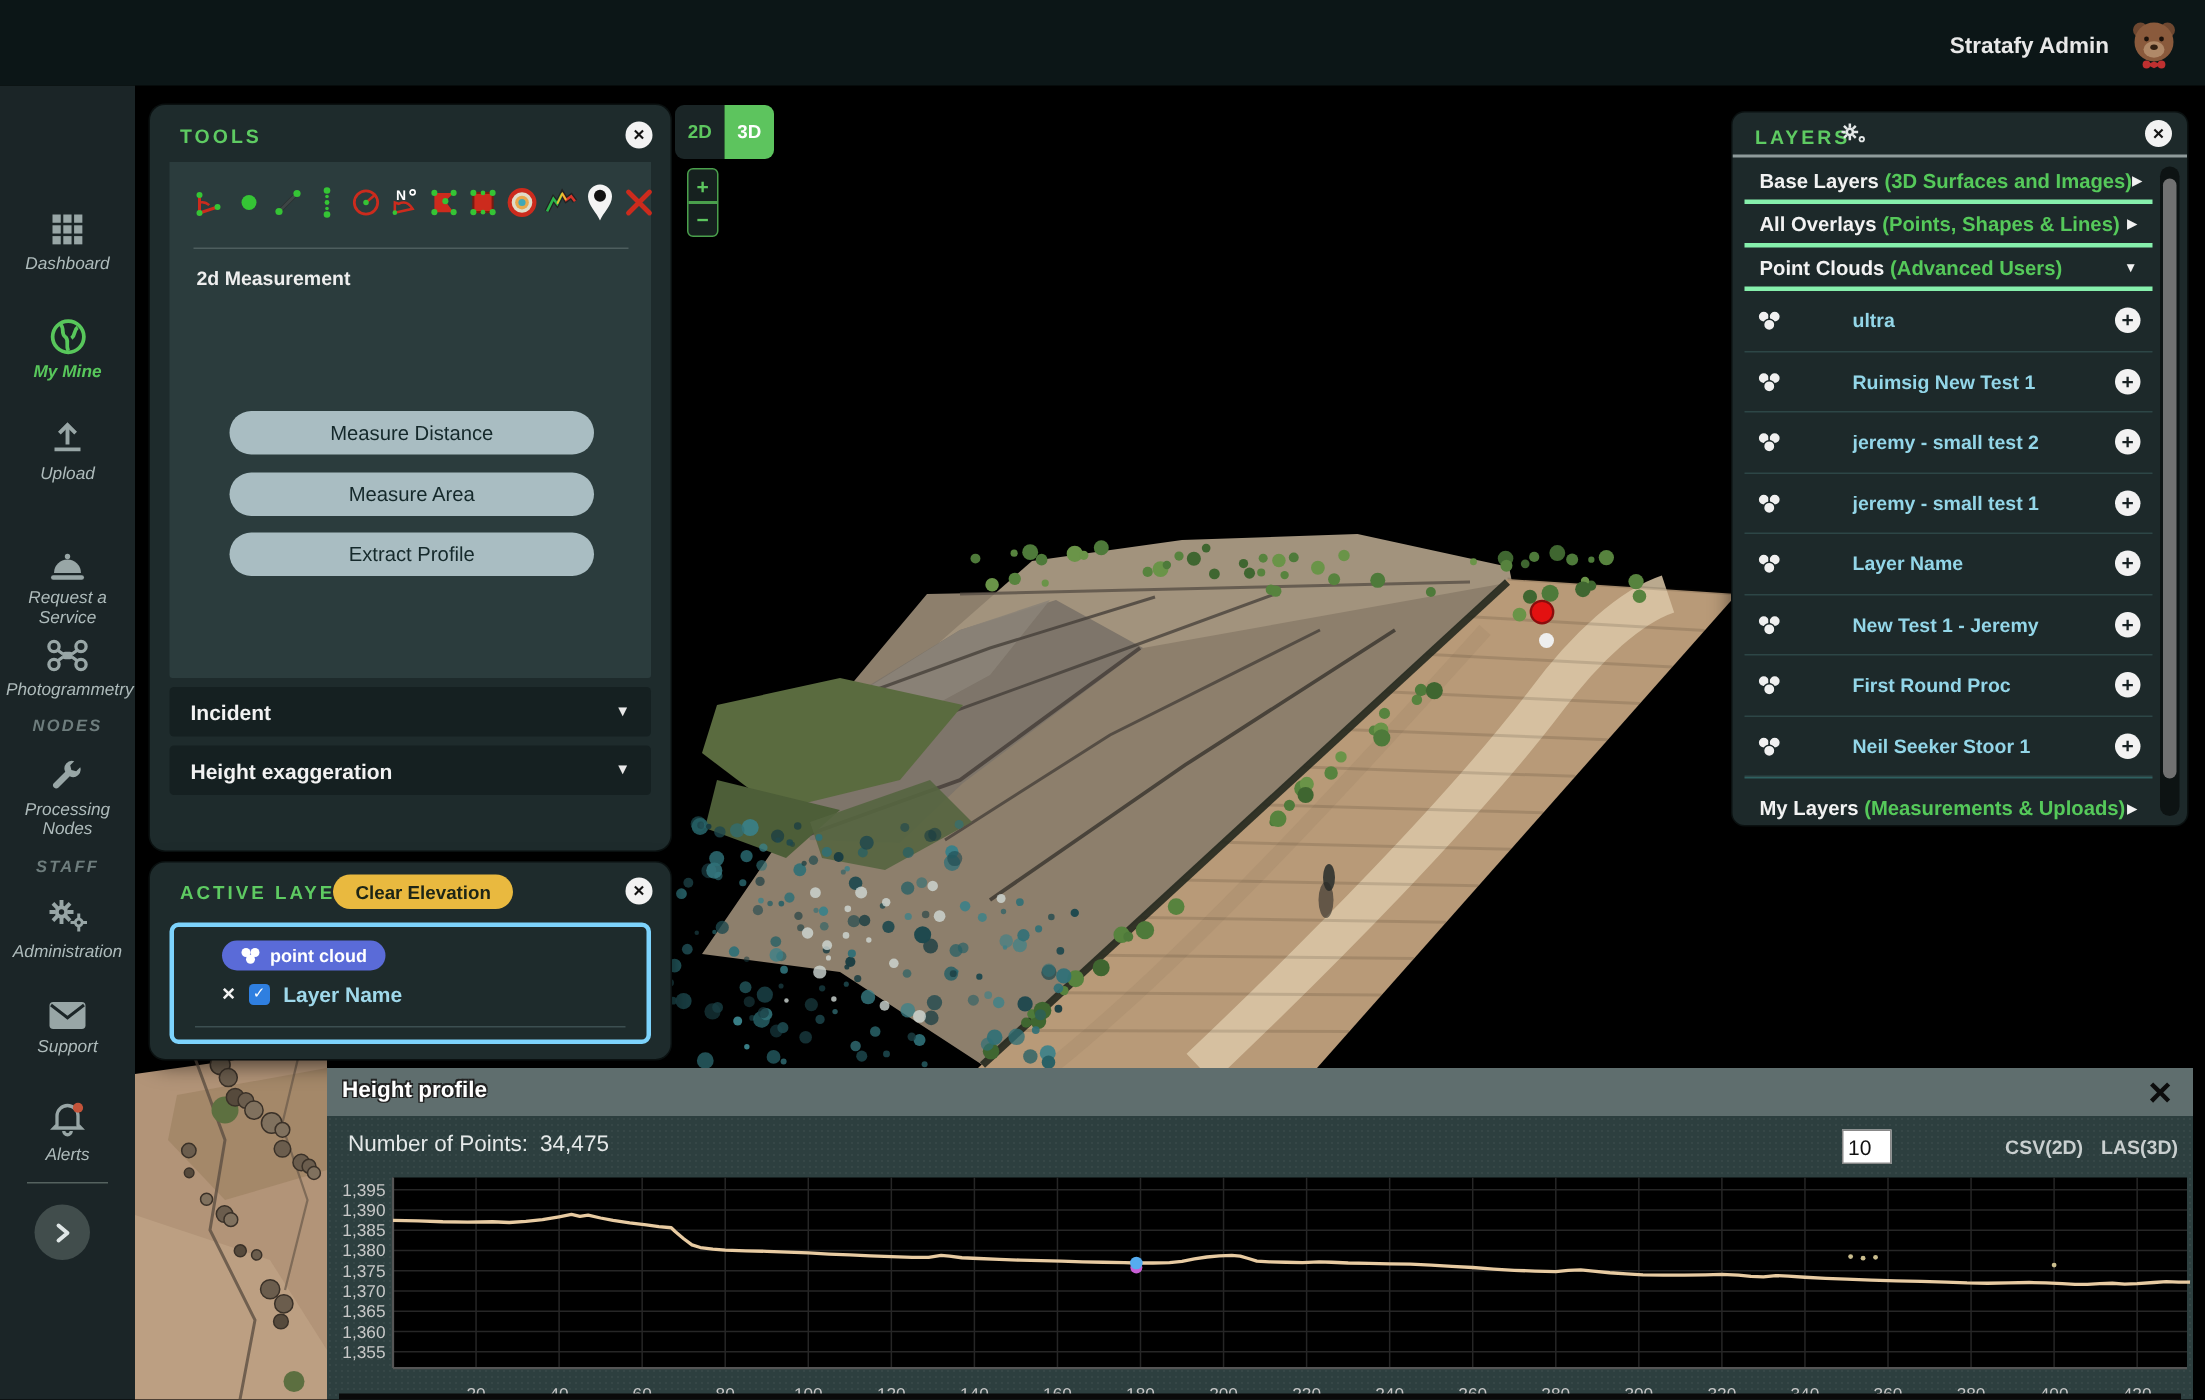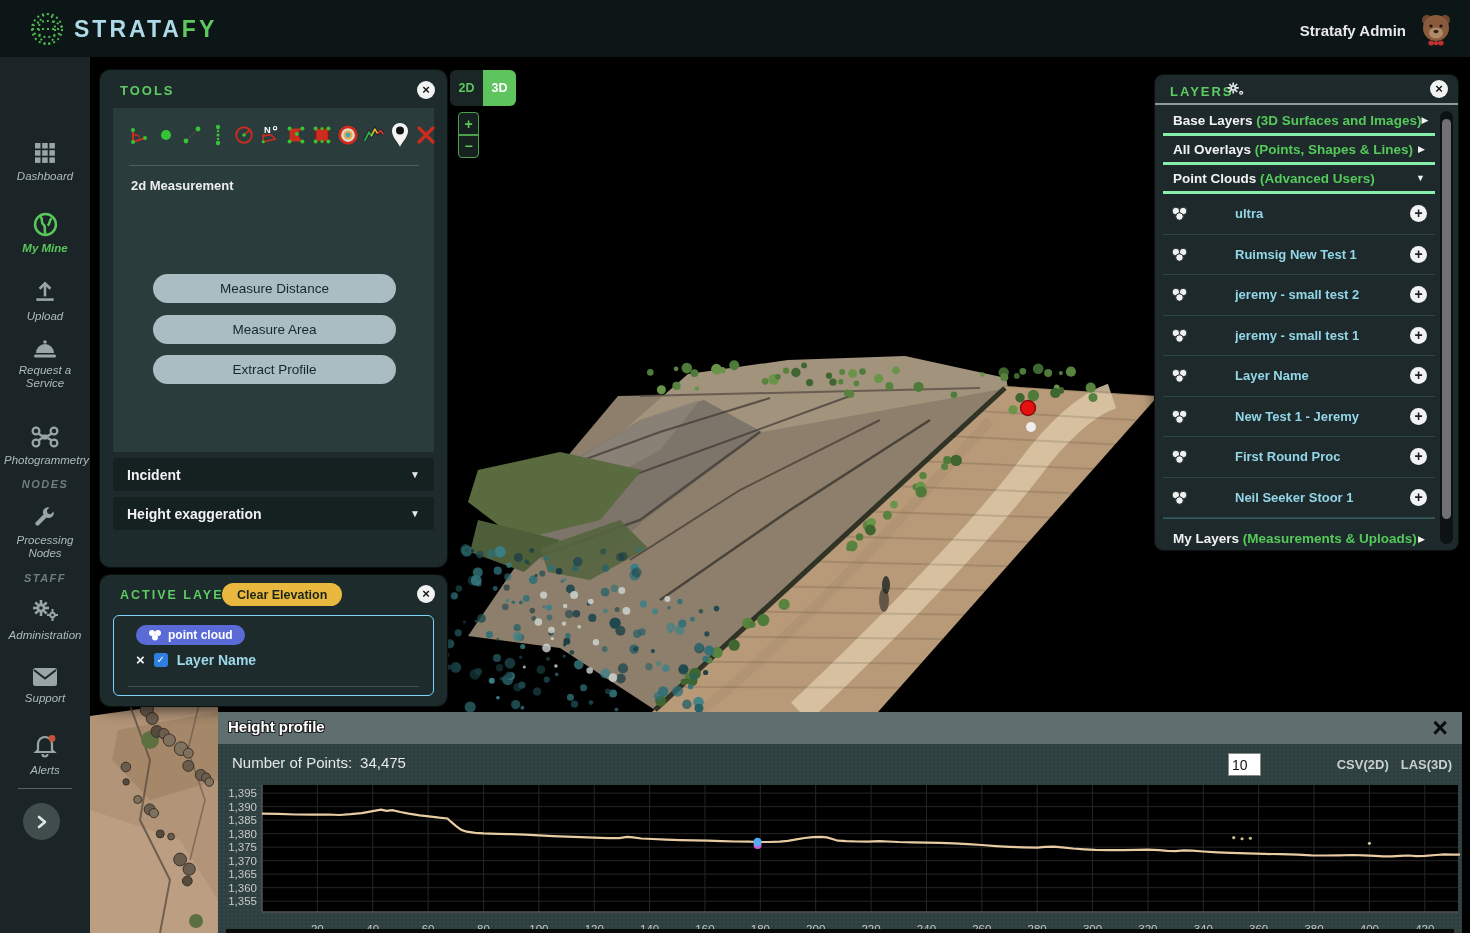--- a/index.html
+++ b/index.html
@@ -49,21 +49,21 @@
   #measure-sub { position:absolute; left:18px; top:70px; color:#eeeeee; font-size:13px; font-weight:bold; }
   .m-btn { position:absolute; left:40px; width:243px; height:29px; border:none; border-radius:15px; background:#a9bdc2; color:#15292b; font-size:13.5px; font-family:"Liberation Sans",sans-serif; cursor:pointer; }
   #collapsed-secs .sec-bar { margin:6px 13px 0 13px; border-radius:3px; }
 
   
   #active-panel { position:absolute; left:100px; top:575px; width:347px; height:131px; background:#1e2b2c; border-radius:10px; z-index:20; box-shadow:0 0 0 1px #0a1010, 0 4px 14px rgba(0,0,0,.6); }
   #active-header { position:relative; height:34px; }
   #active-title { position:absolute; left:20px; top:13px; font-size:12.5px; }
   #clear-elev-btn { position:absolute; left:122px; top:8px; background:#e9b93f; color:#1d2516; border:none; border-radius:13px; height:23px; padding:0 15px; font-size:12.5px; font-weight:bold; font-family:"Liberation Sans",sans-serif; cursor:pointer; }
   #active-close { position:absolute; right:12px; top:10px; }
-  #active-box { position:absolute; left:13px; right:13px; top:40px; bottom:10px; border:1px solid #7dd3fc; border-radius:6px; padding:9px 22px; }
+  #active-box { position:absolute; left:13px; right:13px; top:40px; bottom:10px; border:3px solid #7dd3fc; border-radius:6px; padding:9px 32px; }
   #pc-badge { display:inline-flex; align-items:center; gap:6px; background:#5a6bd8; color:#fff; font-size:12px; font-weight:bold; border-radius:12px; padding:3px 12px; }
   #active-row { display:flex; align-items:center; gap:9px; margin-top:7px; }
   #active-x { color:#f2f2f2; font-size:15px; font-weight:bold; cursor:pointer; line-height:14px; }
   #active-check { width:14px; height:14px; background:#2f7fe0; border-radius:3px; color:#fff; font-size:10px; line-height:14px; text-align:center; cursor:pointer; }
   #active-layer-name { color:#9fd8ea; font-size:14px; font-weight:bold; cursor:pointer; }
   #active-box-divider { position:absolute; left:14px; right:14px; bottom:8px; height:1px; background:#3c4f51; }
 
   
   #dim-toggle { position:absolute; left:450px; top:70px; display:flex; z-index:20; }
   .dim-seg { width:33px; height:36px; display:flex; align-items:center; justify-content:center; font-size:12.5px; font-weight:bold; cursor:pointer; }
@@ -442,31 +442,20 @@
         <circle cx="565.2" cy="605.9" r="2.2" fill="#cfd8d4" opacity="0.8"></circle>
         <circle cx="551.4" cy="630.1" r="3.3" fill="#cfd8d4" opacity="0.8"></circle>
         <circle cx="524.3" cy="667.0" r="1.5" fill="#cfd8d4" opacity="0.8"></circle>
         <circle cx="579.2" cy="626.7" r="1.8" fill="#cfd8d4" opacity="0.8"></circle>
         <circle cx="538.4" cy="622.0" r="3.8" fill="#cfd8d4" opacity="0.8"></circle>
       </g>
   </svg>
 </div>
 
 <div id="header">
-  <div id="brand">
-    <svg width="42" height="42" viewBox="0 0 42 42">
-      <g stroke="#4db84d" fill="none" stroke-width="2" stroke-dasharray="2 3">
-        <ellipse cx="21" cy="21" rx="15" ry="15"></ellipse>
-        <ellipse cx="21" cy="21" rx="15" ry="8"></ellipse>
-        <ellipse cx="21" cy="21" rx="8" ry="15"></ellipse>
-        <line x1="6" y1="21" x2="36" y2="21"></line>
-      </g>
-    </svg>
-    <div id="brand-text"><span class="b1">STRATA</span><span class="b2">FY</span></div>
-  </div>
   <div id="user-area">
     <span id="user-name">Stratafy Admin</span>
     <svg width="36" height="40" viewBox="0 0 36 40">
       <circle cx="9" cy="10" r="5" fill="#6e4730"></circle>
         <circle cx="27" cy="10" r="5" fill="#6e4730"></circle>
       <circle cx="18" cy="18" r="13" fill="#8a5a3c"></circle>
       <ellipse cx="18" cy="23" rx="7" ry="5.5" fill="#b08968"></ellipse>
       <circle cx="13" cy="16" r="1.6" fill="#1d120b"></circle>
         <circle cx="23" cy="16" r="1.6" fill="#1d120b"></circle>
       <ellipse cx="18" cy="21.5" rx="2.5" ry="1.8" fill="#332012"></ellipse>
@@ -511,21 +500,21 @@
       <svg width="26" height="26" viewBox="0 0 24 24">
           <g stroke="#98a6a6" stroke-width="2.4" fill="none">
             <path d="M12,16 L12,5"></path>
             <path d="M7,9 L12,4 L17,9"></path>
             <path d="M4,19 L20,19"></path>
           </g>
         </svg>
     </div>
     <div class="lbl">Upload</div>
   </div>
-  <div class="nav-item" style="top:280px">
+  <div class="nav-item" style="top:309px">
     <div class="ic">
       <svg width="26" height="22" viewBox="0 0 26 22">
           <path d="M4,16 A9 9 0 0 1 22,16 Z" fill="#98a6a6"></path>
           <circle cx="13" cy="5" r="1.8" fill="#98a6a6"></circle>
           <rect x="2" y="17.5" width="22" height="3" rx="1.5" fill="#98a6a6"></rect>
         </svg>
     </div>
     <div class="lbl">Request a Service</div>
   </div>
   <div class="nav-item" style="top:368px">

